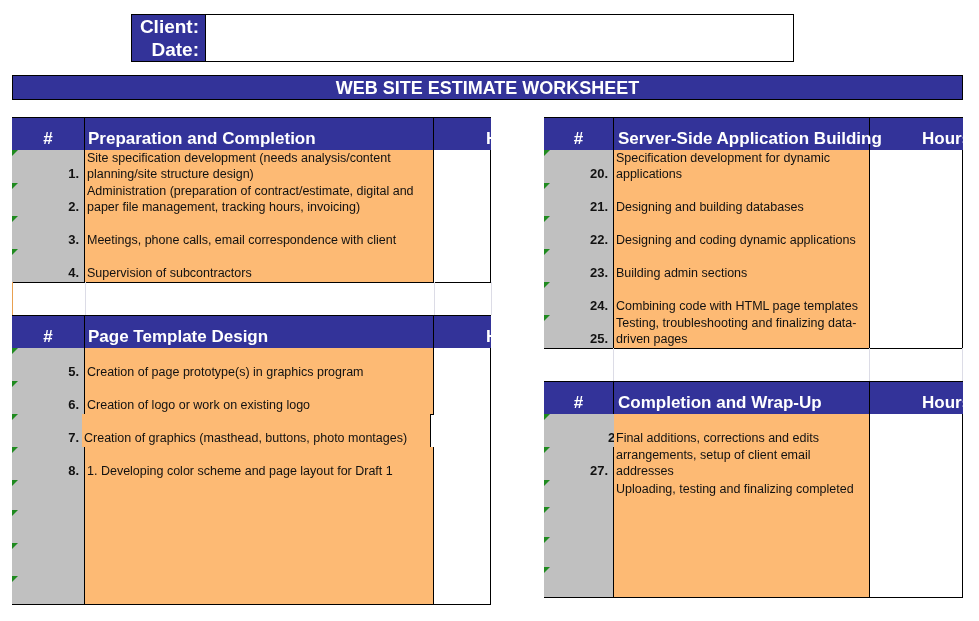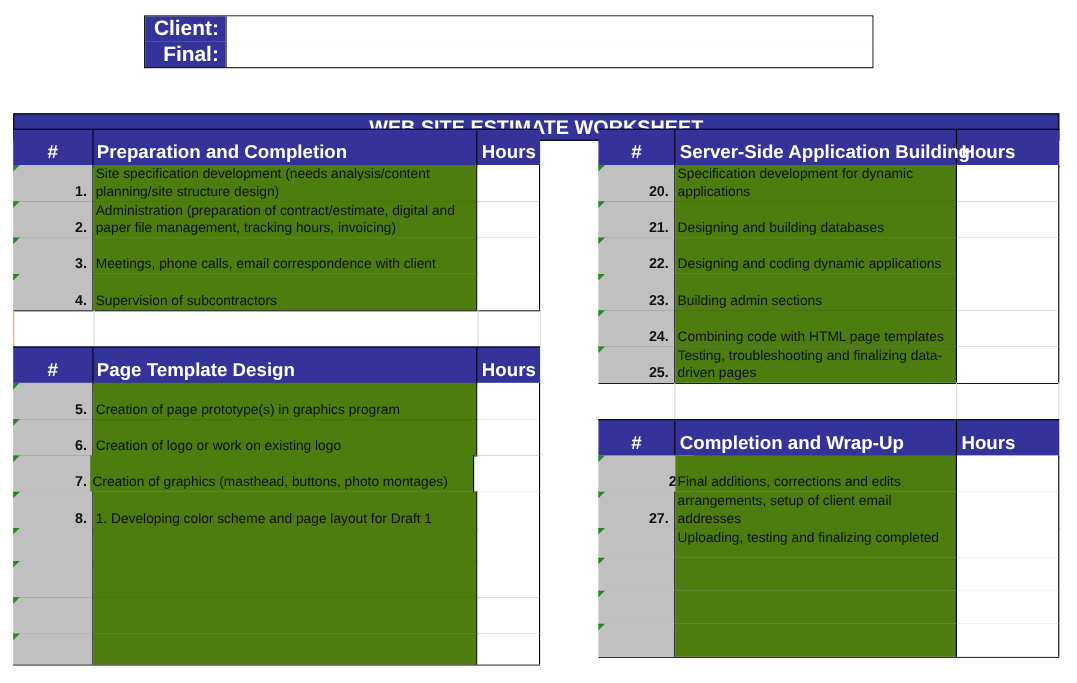--- a/index.html
+++ b/index.html
@@ -6,48 +6,48 @@
   body { width:979px; height:621px; position:relative; overflow:hidden; font-family:"Liberation Sans", sans-serif; color:#111; }
   .abs { position:absolute; box-sizing:border-box; }
   .navy { background:#333399; color:#fff; }
   
   .cd-box { left:131px; top:14px; width:663px; height:48px; border:1px solid #000; }
   .cd-row { position:absolute; left:0; width:661px; height:23px; }
   .cd-row.r1 { top:0; border-bottom:1px solid #ec4899; }
   .cd-row.r2 { top:23px; height:23px; }
   .cd-label { position:absolute; left:0; top:0; width:73px; height:100%; background:#333399; color:#fff; font-weight:bold; font-size:19px; text-align:right; padding-right:6px; box-sizing:border-box; line-height:23px; }
   .cd-value { position:absolute; left:73px; top:0; right:0; height:100%; background:#fff; border-left:1px solid #000; }
-  .banner { left:12px; top:75px; width:951px; height:25px; border:1px solid #000; font-weight:bold; font-size:18px; text-align:center; line-height:24px;margin-top:28px; }
+  .banner { left:12px; top:75px; width:951px; height:25px; border:1px solid #000; font-weight:bold; font-size:18px; text-align:center; line-height:24px; }
 
   .tbl { position:absolute; }
   .hdr { position:absolute; left:0; height:33px; border-top:1px solid #000; border-bottom:1px solid #000; }
   .hdr div { position:absolute; top:0; height:100%; color:#fff; font-weight:bold; font-size:17px; line-height:42px; box-sizing:border-box; white-space:nowrap; }
   .hdr .c-num { text-align:center; border-right:1px solid #000; }
   .hdr .c-desc { padding-left:3px; border-right:1px solid #000; }
-  .hdr .c-hrs { padding-left:4px; }
+  .hdr .c-hrs { padding-left:4px;margin-left:48px; }
   .row { position:absolute; left:0; border-bottom:1px solid #000; }
   .row .cn { position:absolute; top:0; height:100%; background:#c0c0c0; border-right:1px solid #000; box-sizing:border-box; }
-  .row .cd { position:absolute; top:0; height:100%; background:#4d7c0f; border-right:1px solid #000; box-sizing:border-box; font-size:12.5px; line-height:16px; padding:1px 2px 0 2px; color:#111; }
+  .row .cd { position:absolute; top:0; height:100%; background:#fdba74; border-right:1px solid #000; box-sizing:border-box; font-size:12.5px; line-height:16px; padding:1px 2px 0 2px; color:#111; }
   .row .ch { position:absolute; top:0; height:100%; background:#fff; border-right:1px solid #000; box-sizing:border-box; }
   .row .num { position:absolute; right:5px; bottom:1px; font-size:13px; font-weight:bold; line-height:16px; }
   .row .desc-bottom { position:absolute; left:2px; right:2px; bottom:1px; }
   .tri { position:absolute; left:0; top:0; width:0; height:0; border-top:6px solid #1f8a1f; border-right:6px solid transparent; }
   .spacer { position:absolute; left:0; }
   .spacer div { position:absolute; top:0; height:100%; box-sizing:border-box; border-right:1px solid #dcdce6; }
 </style>
 </head>
 <body>
 
 <div class="abs cd-box">
   <div class="cd-row r1">
     <div class="cd-label">Client:</div>
     <div class="cd-value"></div>
   </div>
   <div class="cd-row r2">
-    <div class="cd-label">Final:</div>
+    <div class="cd-label">Date:</div>
     <div class="cd-value"></div>
   </div>
 </div>
 
 <div class="abs banner navy">WEB SITE ESTIMATE WORKSHEET</div>
 
 <div class="tbl" style="left:12px; top:117px; width:479px; height:490px;">
 
   <div class="hdr navy" style="top:0; width:479px;">
     <div class="c-num" style="left:0; width:73px;">#</div>

